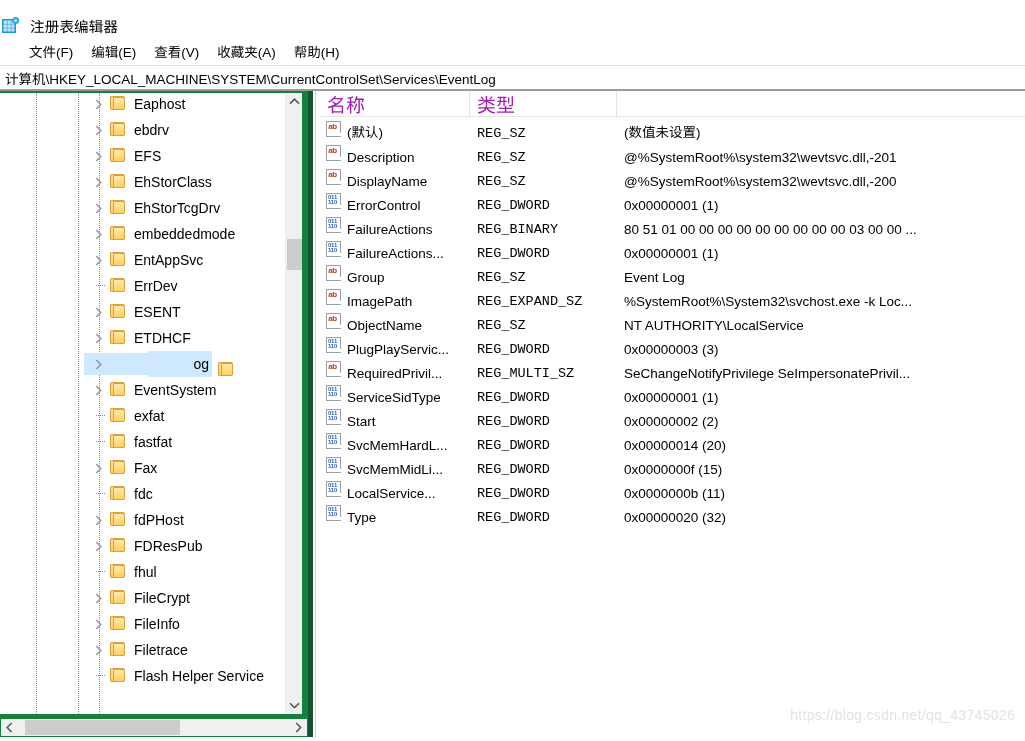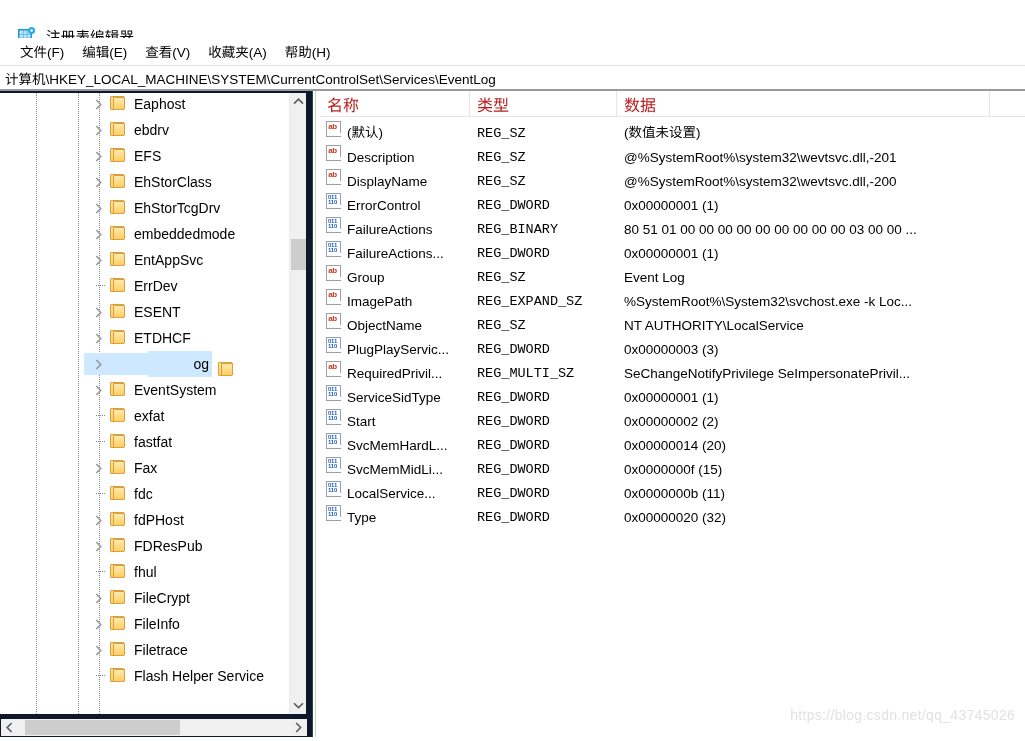--- a/index.html
+++ b/index.html
@@ -23,28 +23,28 @@
     left: 0; top: 0;
     width: 1025px;
     height: 741px;
     background: #ffffff;
     box-sizing: border-box;
   }
 
   
   .titlebar {
     position: absolute;
-    left: 0; top: 16px;
+    left: 0; top: 6px;
     width: 1025px;
     height: 38px;
     background: #ffffff;
     display: flex;
     align-items: center;
     box-sizing: border-box;
-    padding-left: 17px;
+    padding-left: 1px;
   }
   .app-icon {
     width: 20px; height: 20px;
     position: relative;
     flex: 0 0 auto;
     margin-right: 9px;
     margin-top: 1px;
   }
   .title-text {
     font-size: 14.5px;
@@ -55,21 +55,21 @@
 
   
   .menubar {
     position: absolute;
     left: 0; top: 38px;
     width: 1025px;
     height: 26px;
     background: #ffffff;
     display: flex;
     align-items: center;
-    padding-left: 15px;
+    padding-left: 24px;
     box-sizing: border-box;
   }
   .menu-item {
     font-size: 13.5px;
     color: #000000;
     padding: 2px 5px 2px 5px;
     margin-right: 8px;
     white-space: nowrap;
     cursor: default;
   }
@@ -103,22 +103,22 @@
     height: 650px;
     box-sizing: border-box;
   }
 
   
   .tree-pane {
     position: absolute;
     left: 0; top: 0;
     width: 313px;
     height: 650px;
-    background: #0f172a;
-    border-right: 1px solid #14532d;
+    background: #15803d;
+    border-right: 5px solid #14532d;
     box-sizing: border-box;
   }
   .tree-viewport {
     position: absolute;
     left: 0; top: 2px;
     width: 290px;
     height: 621px;
     overflow: hidden;
     background: #ffffff;
   }
@@ -303,22 +303,22 @@
     background: #ffffff;
     border-bottom: 1px solid #e5e5e5;
     box-sizing: border-box;
   }
   .col-head {
     position: absolute;
     top: 0;
     height: 25px;
     display: flex;
     align-items: center;
-    font-size: 16px;
-    color: #b91c1c;
+    font-size: 19px;
+    color: #a21caf;
     padding-left: 7px;
     box-sizing: border-box;
     border-right: 1px solid #e5e5e5;
     cursor: default;
   }
   .col-head.c1 { left: 0;   width: 150px; }
   .col-head.c2 { left: 150px; width: 147px; }
   .col-head.c3 { left: 297px; width: 373px; }
   .col-head.c4 { left: 670px; width: 35px; border-right: none; }
 
@@ -756,21 +756,20 @@
     </div>
 
     <div class="splitter">
         <div class="sp-line"></div>
       </div>
 
     <div class="list-pane">
       <div class="list-header">
         <div class="col-head c1">名称</div>
         <div class="col-head c2">类型</div>
-        <div class="col-head c3">数据</div>
         <div class="col-head c4"></div>
       </div>
       <div class="list-body" id="list-body">
           <div class="list-row">
             <div class="cell name">
               <span class="vicon sz">
                 <span class="page"></span>
                 <span class="tag">ab</span>
                 <span class="corner"></span>
               </span>

